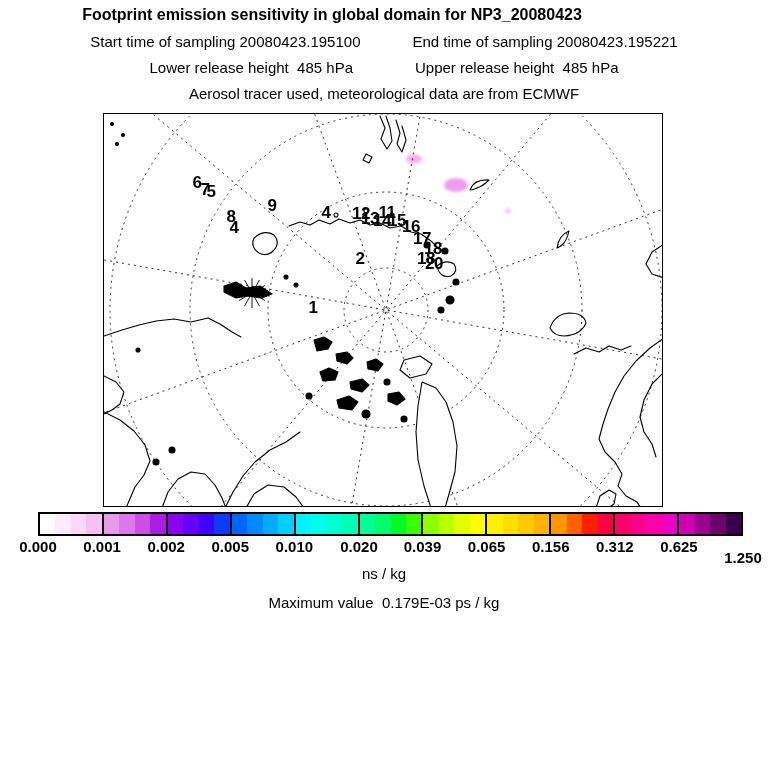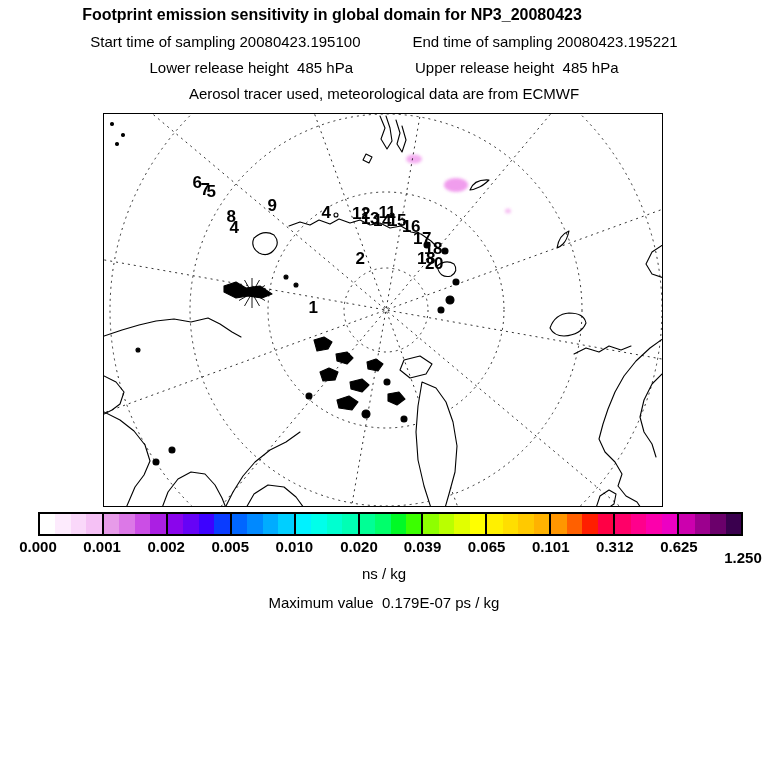--- a/index.html
+++ b/index.html
@@ -236,19 +236,19 @@
   </div>
 <div id="ticks">
     <div class="tick" style="left: 38px;">0.000</div>
     <div class="tick" style="left: 102.091px;">0.001</div>
     <div class="tick" style="left: 166.182px;">0.002</div>
     <div class="tick" style="left: 230.273px;">0.005</div>
     <div class="tick" style="left: 294.364px;">0.010</div>
     <div class="tick" style="left: 359px;">0.020</div>
     <div class="tick" style="left: 422.545px;">0.039</div>
     <div class="tick" style="left: 486.636px;">0.065</div>
-    <div class="tick" style="left: 550.727px;">0.101</div>
+    <div class="tick" style="left: 550.727px;">0.156</div>
     <div class="tick" style="left: 614.818px;">0.312</div>
     <div class="tick" style="left: 678.909px;">0.625</div>
     <div class="tick" style="left: 743px; margin-top: 11px;">1.250</div>
   </div>
 <div class="unit-line">ns / kg</div>
-<div class="max-line">Maximum value  0.179E-07 ps / kg</div>
+<div class="max-line">Maximum value  0.179E-03 ps / kg</div>
 
 </body></html>

